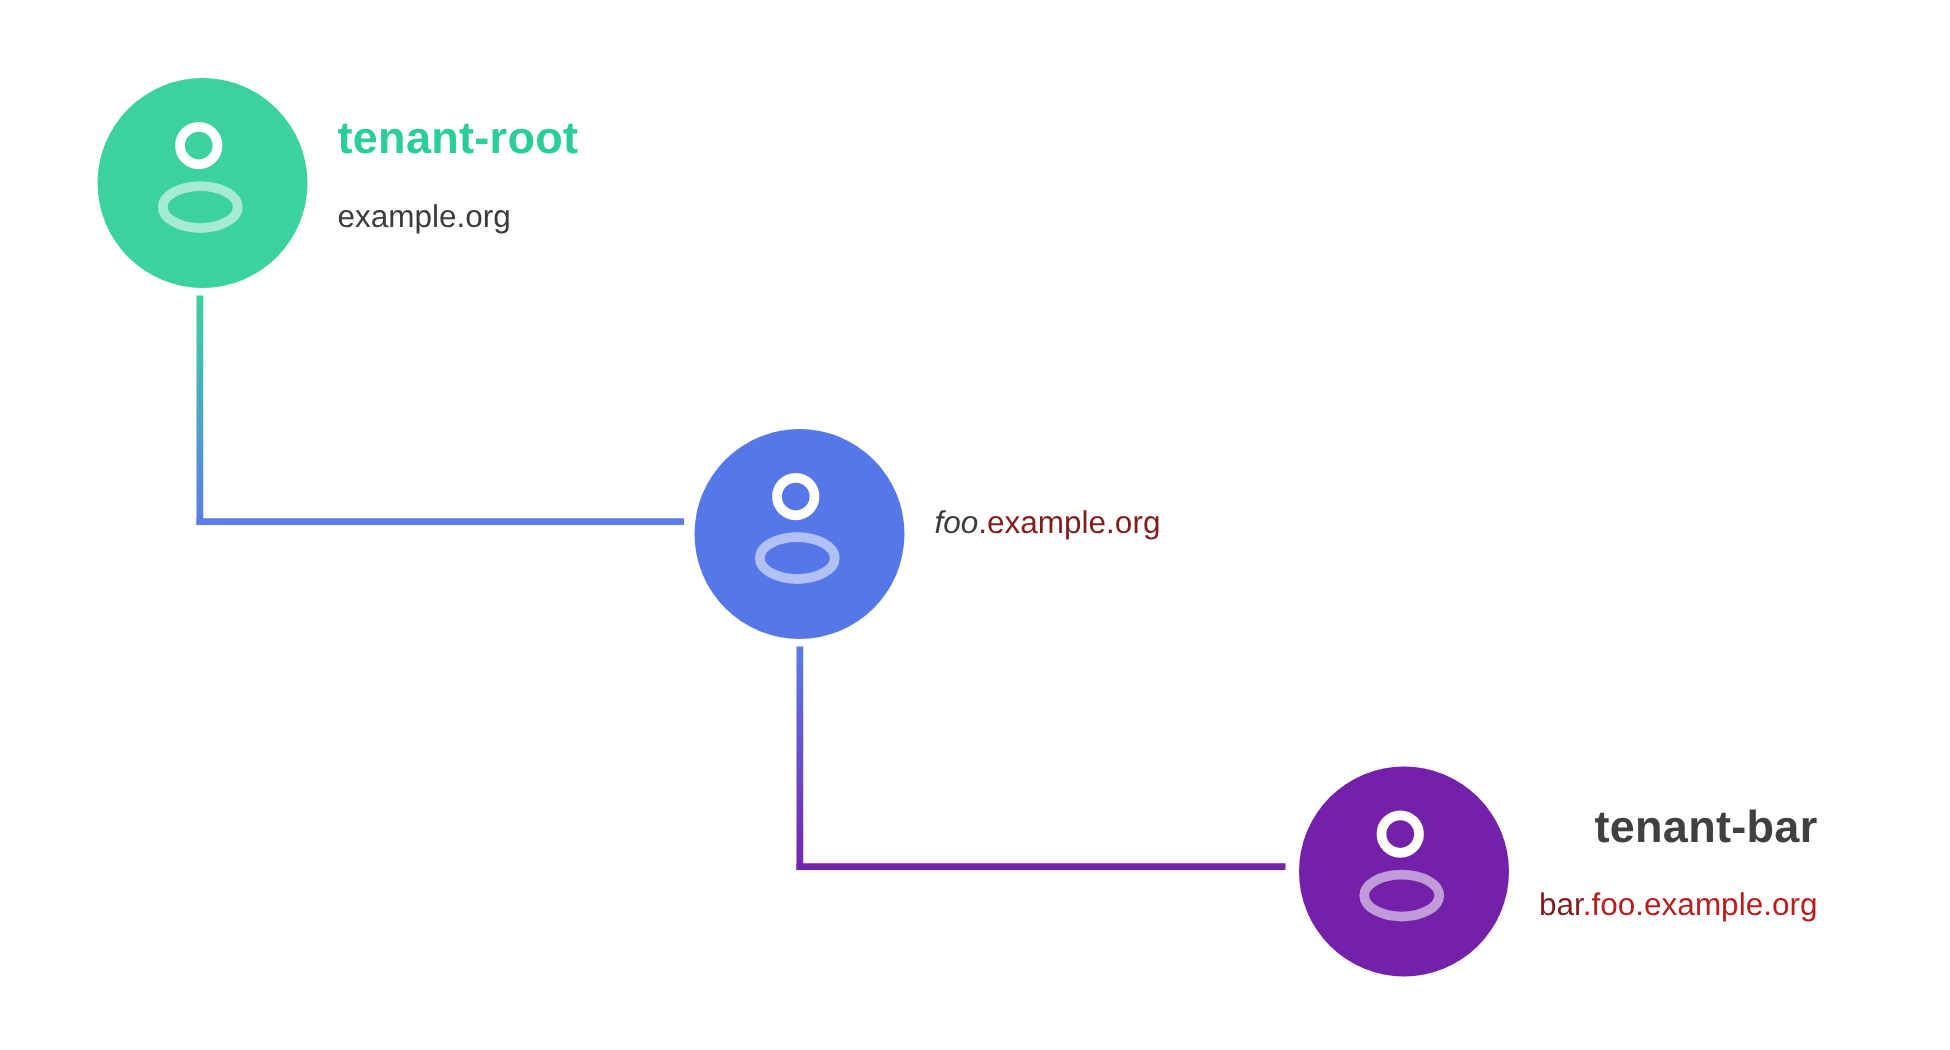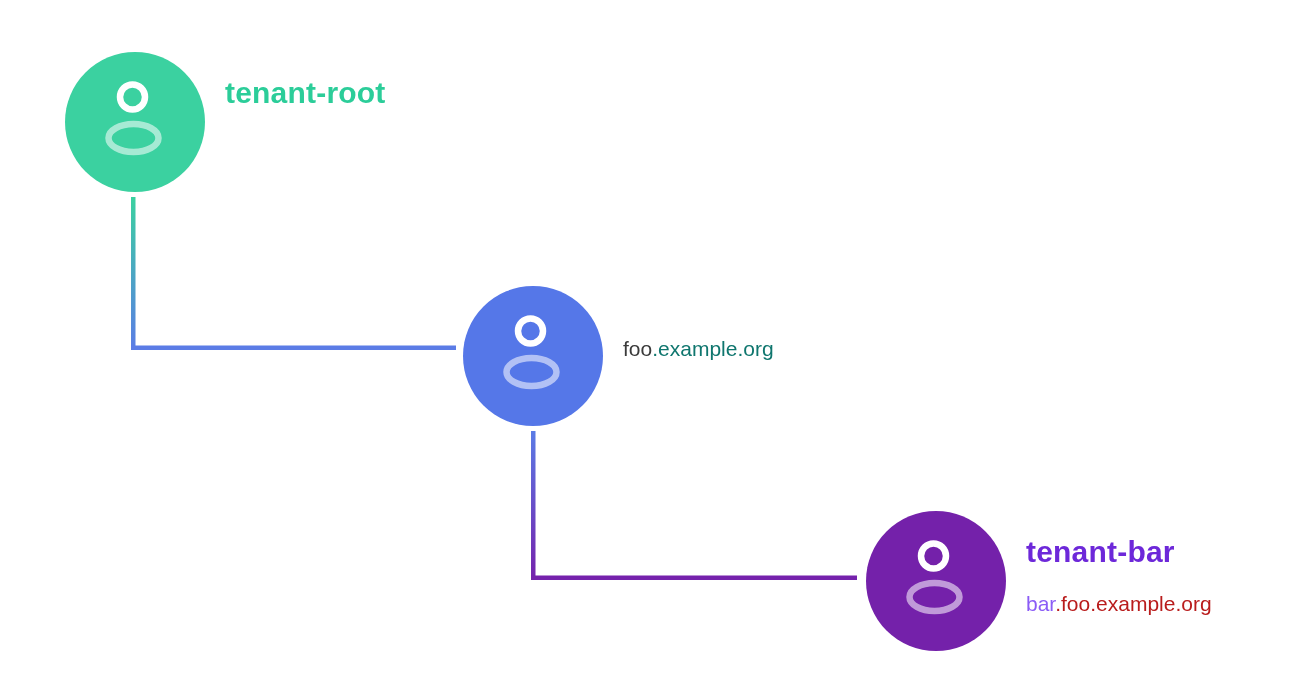--- a/index.html
+++ b/index.html
@@ -88,41 +88,42 @@
 
   <div class="node node-root">
     <div class="avatar" style="background-color: rgb(59, 209, 160);">
       <svg viewBox="0 0 140 140">
         <circle cx="67.5" cy="45" r="12.5" fill="none" stroke="#ffffff" stroke-width="6.5"></circle>
         <ellipse cx="68.5" cy="86" rx="25" ry="14" fill="none" stroke="#ffffff" stroke-opacity="0.55" stroke-width="6.5"></ellipse>
       </svg>
     </div>
     <div class="node-text">
       <div class="node-title" style="color: rgb(43, 205, 153);">tenant-root</div>
+      <div class="node-domain"><span style="color: rgb(59, 59, 59);">example.org</span><span style="color: rgb(143, 143, 143);"></span></div>
     </div>
   </div>
 
   <div class="node node-foo">
     <div class="avatar" style="background-color: rgb(85, 119, 232);">
       <svg viewBox="0 0 140 140">
         <circle cx="67.5" cy="45" r="12.5" fill="none" stroke="#ffffff" stroke-width="6.5"></circle>
         <ellipse cx="68.5" cy="86" rx="25" ry="14" fill="none" stroke="#ffffff" stroke-opacity="0.55" stroke-width="6.5"></ellipse>
       </svg>
     </div>
     <div class="node-text">
-      <div class="node-domain"><span style="color: rgb(59, 59, 59);">foo</span><span style="color: #0f766e; margin-top: 40px;">.example.org</span></div>
+      <div class="node-domain"><span style="color: rgb(59, 59, 59); font-style: italic;">foo</span><span style="color: #7f1d1d; margin-top: 40px;">.example.org</span></div>
     </div>
   </div>
 
   <div class="node node-bar">
     <div class="avatar" style="background-color: rgb(116, 33, 170);">
       <svg viewBox="0 0 140 140">
         <circle cx="67.5" cy="45" r="12.5" fill="none" stroke="#ffffff" stroke-width="6.5"></circle>
         <ellipse cx="68.5" cy="86" rx="25" ry="14" fill="none" stroke="#ffffff" stroke-opacity="0.55" stroke-width="6.5"></ellipse>
       </svg>
     </div>
     <div class="node-text">
-      <div class="node-title" style="color: #6d28d9;">tenant-bar</div>
-      <div class="node-domain"><span style="color: #8b5cf6;">bar</span><span style="color: #b91c1c;">.foo.example.org</span></div>
+      <div class="node-title" style="color: #404040; text-align: right;">tenant-bar</div>
+      <div class="node-domain"><span style="color: #7f1d1d;">bar</span><span style="color: #b91c1c;">.foo.example.org</span></div>
     </div>
   </div>
 
 </div>
 
 </body></html>

